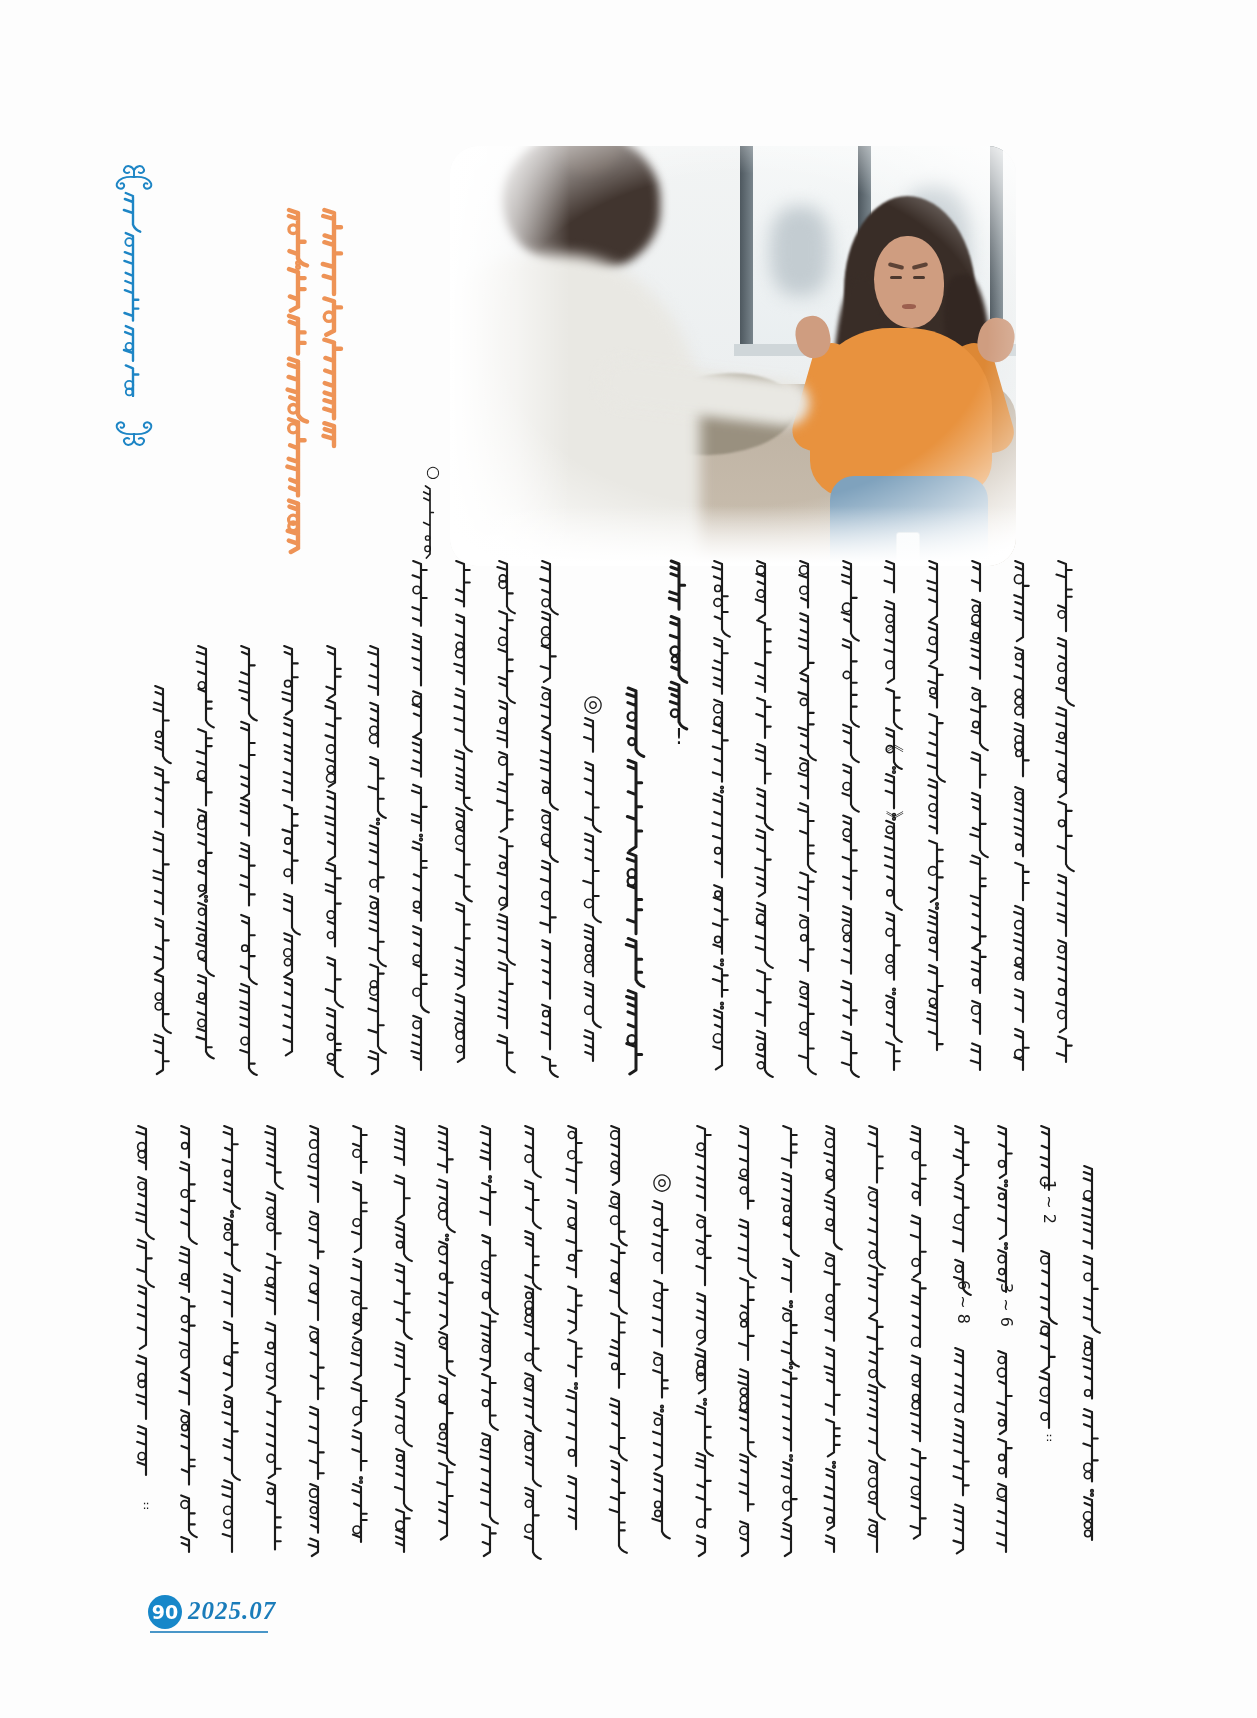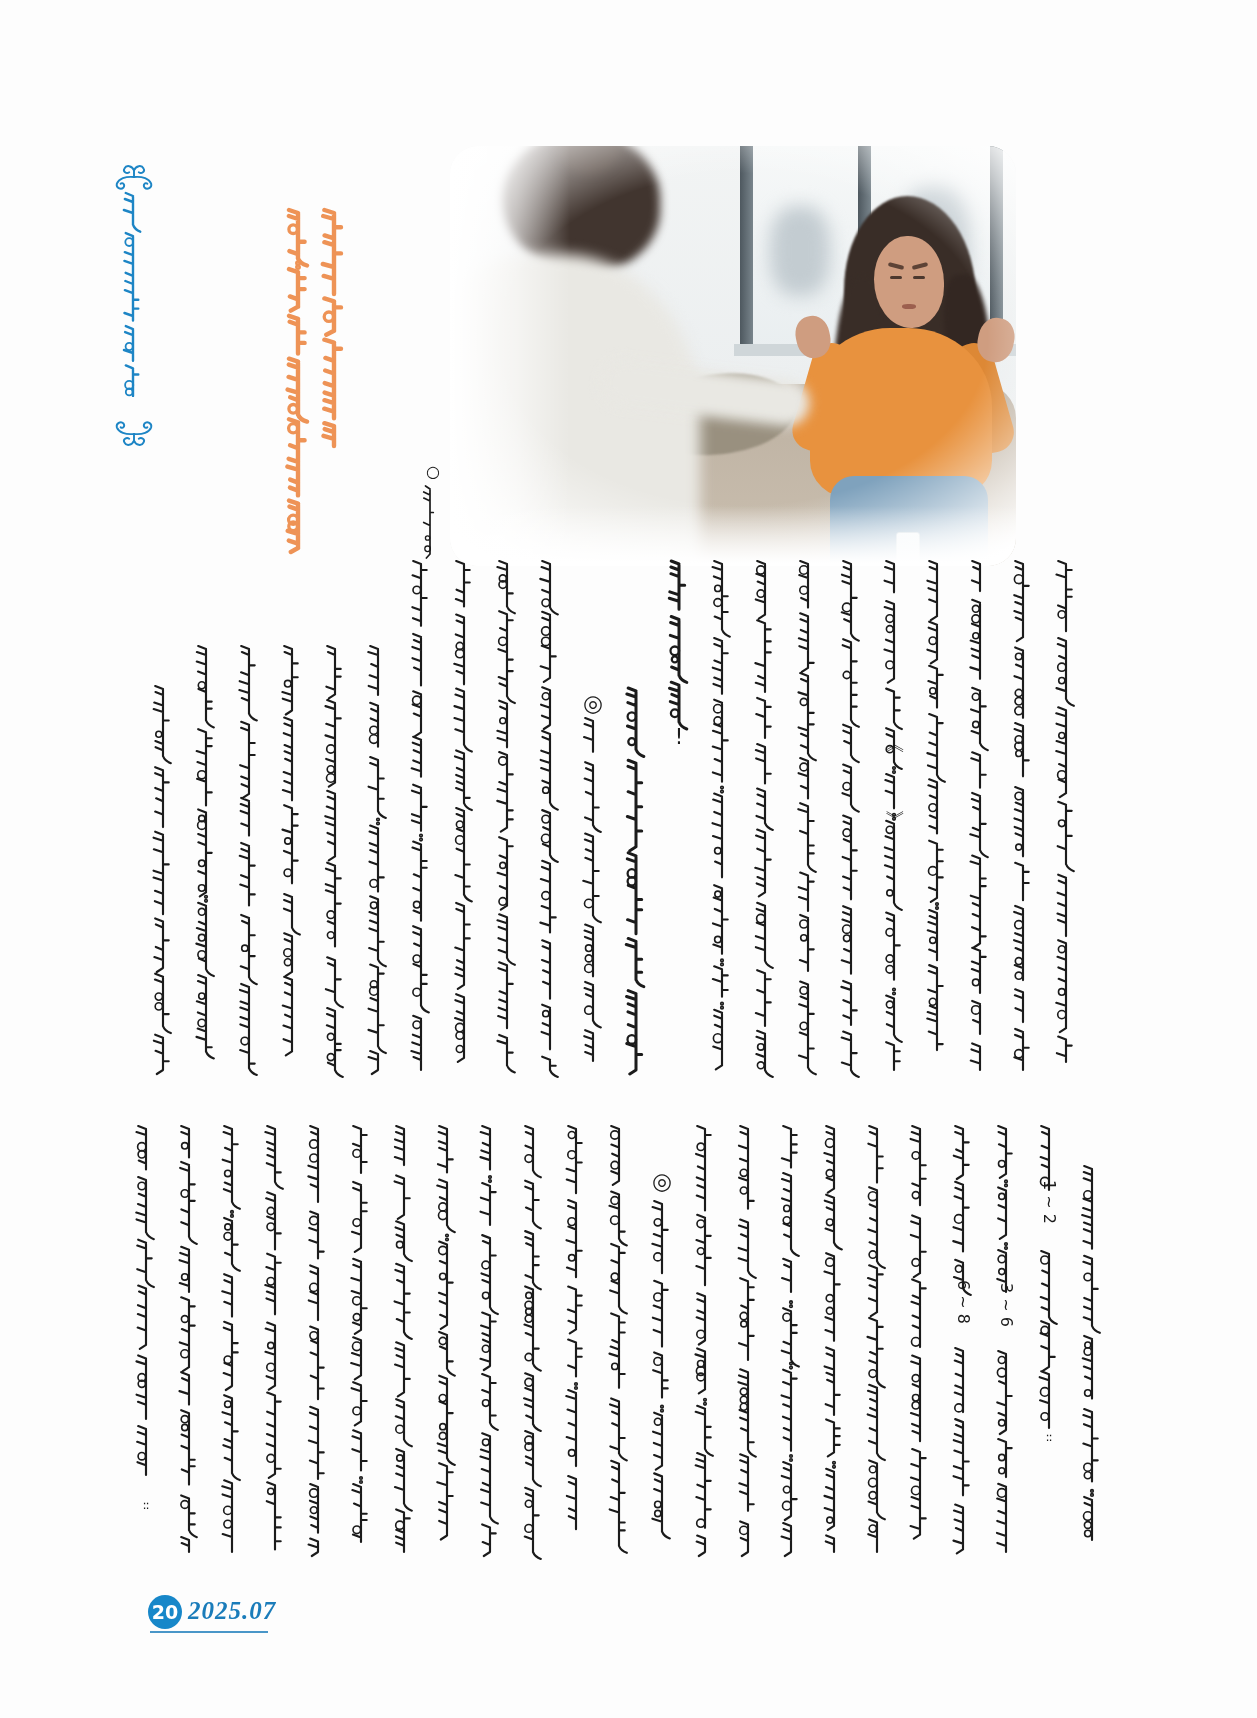--- a/index.html
+++ b/index.html
@@ -564,17 +564,17 @@
       <span class="tok rot" style="left: 894px; top: 810px; font-size: 19px;">》</span>
       <span class="tok rot" style="left: 1049px; top: 1194px; font-size: 16px;">1 ~ 2</span>
       <span class="tok rot" style="left: 1006px; top: 1297px; font-size: 16px;">3 ~ 6</span>
       <span class="tok rot" style="left: 963px; top: 1294px; font-size: 16px;">6 ~ 8</span>
       <span class="tok" style="left: 146px; top: 1500px; font-size: 12px;">∶∶</span>
       <span class="tok" style="left: 1049px; top: 1432px; font-size: 12px;">∶∶</span>
       <span class="tok" style="left: 433px; top: 464px; font-size: 16px;">○</span>
     </div>
 
   <div id="footer">
-    <div class="pgcircle">20</div>
+    <div class="pgcircle">90</div>
     <div class="issue">2025.07</div>
     <div class="rule"></div>
   </div>
 </div>
 
 </body></html>

